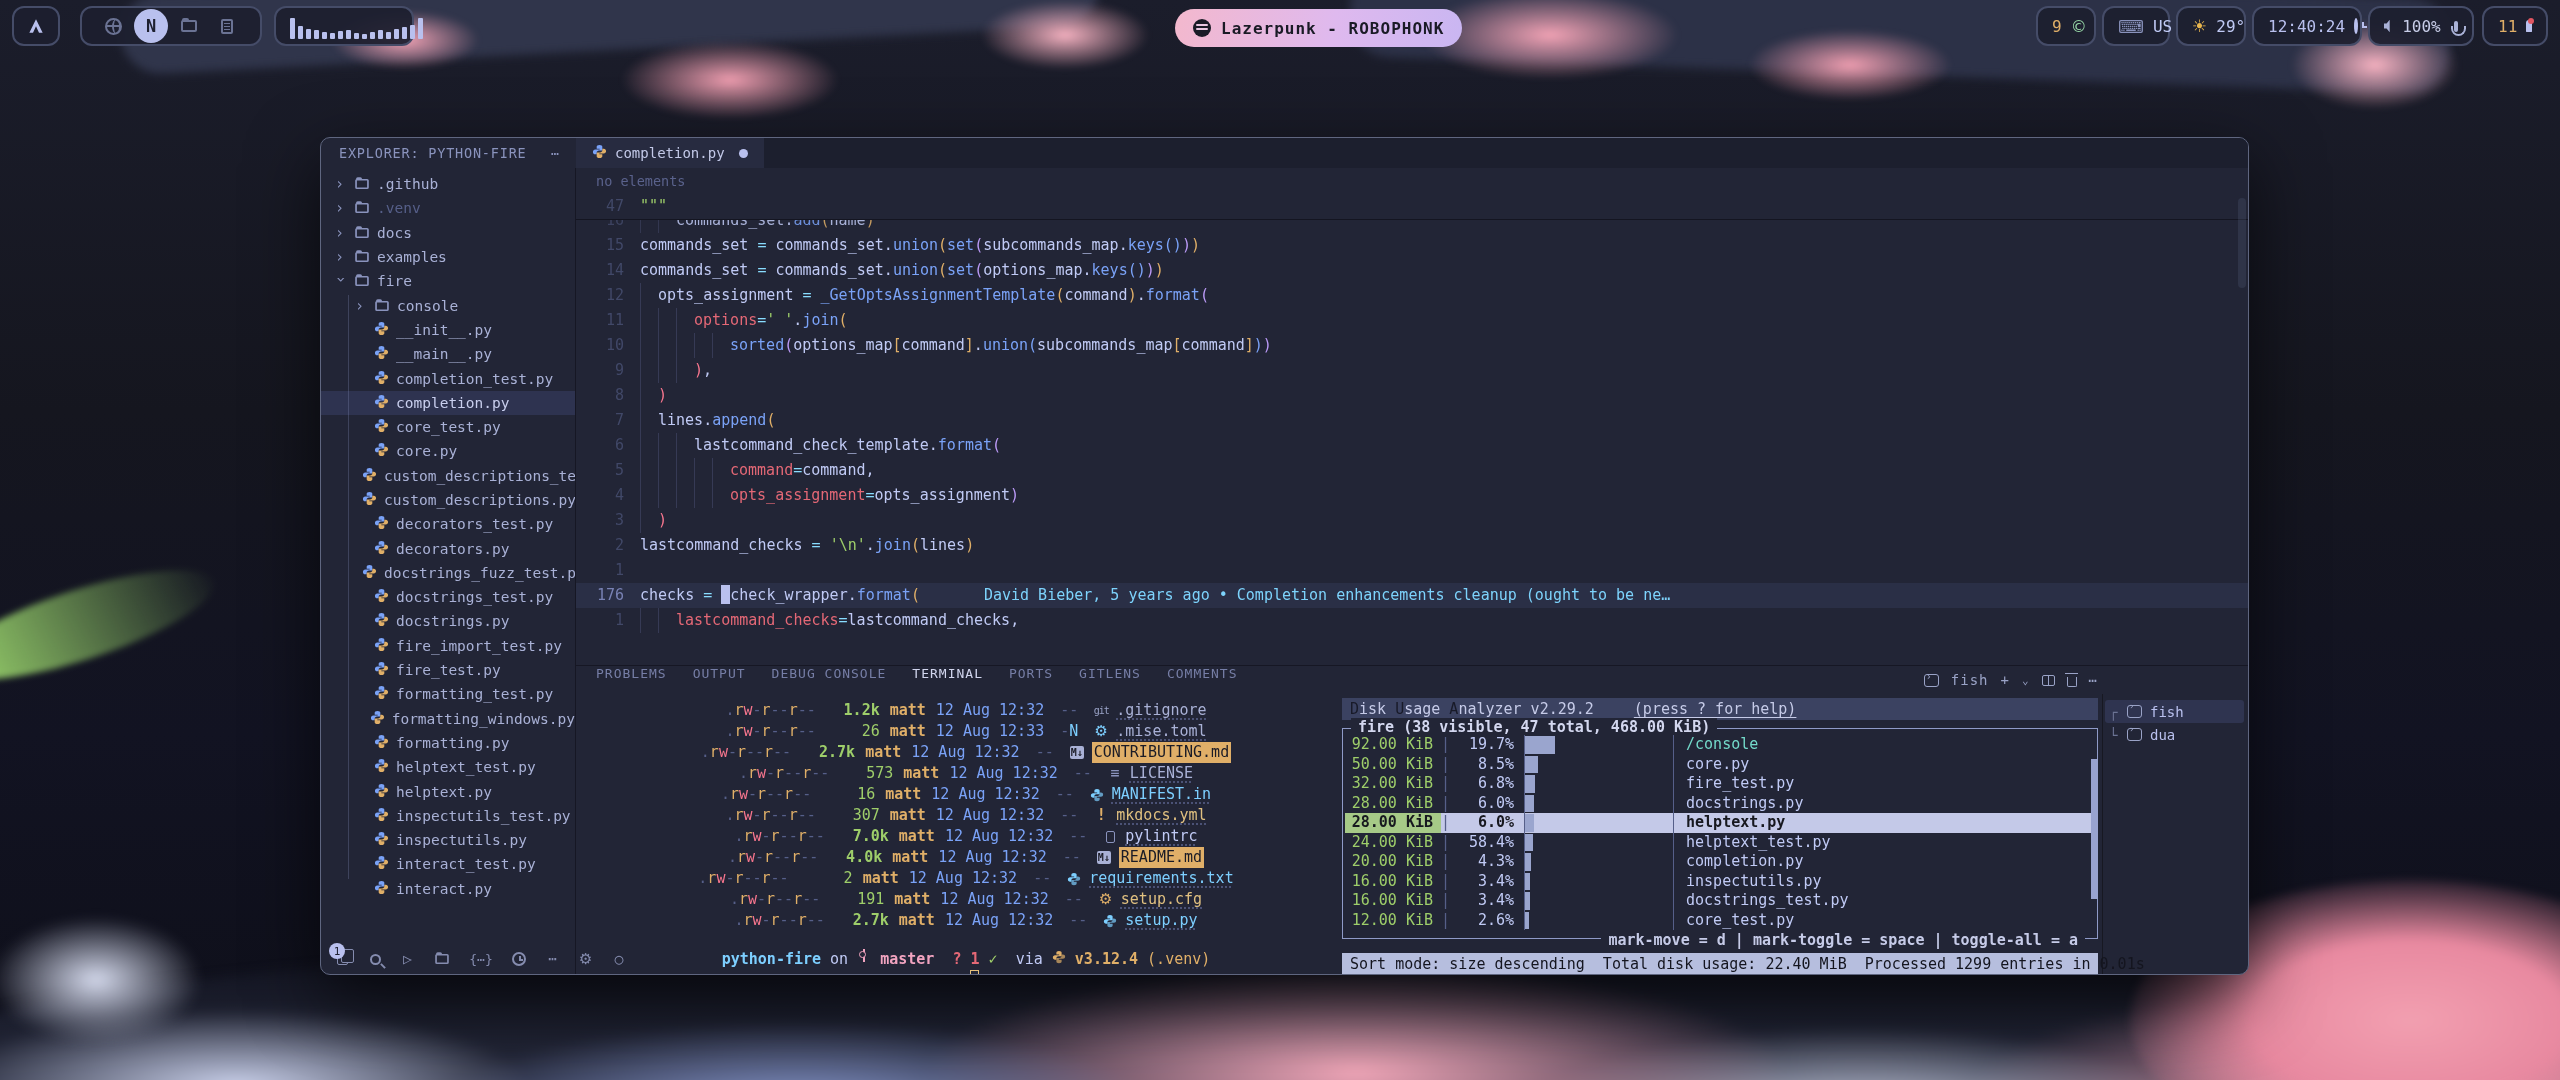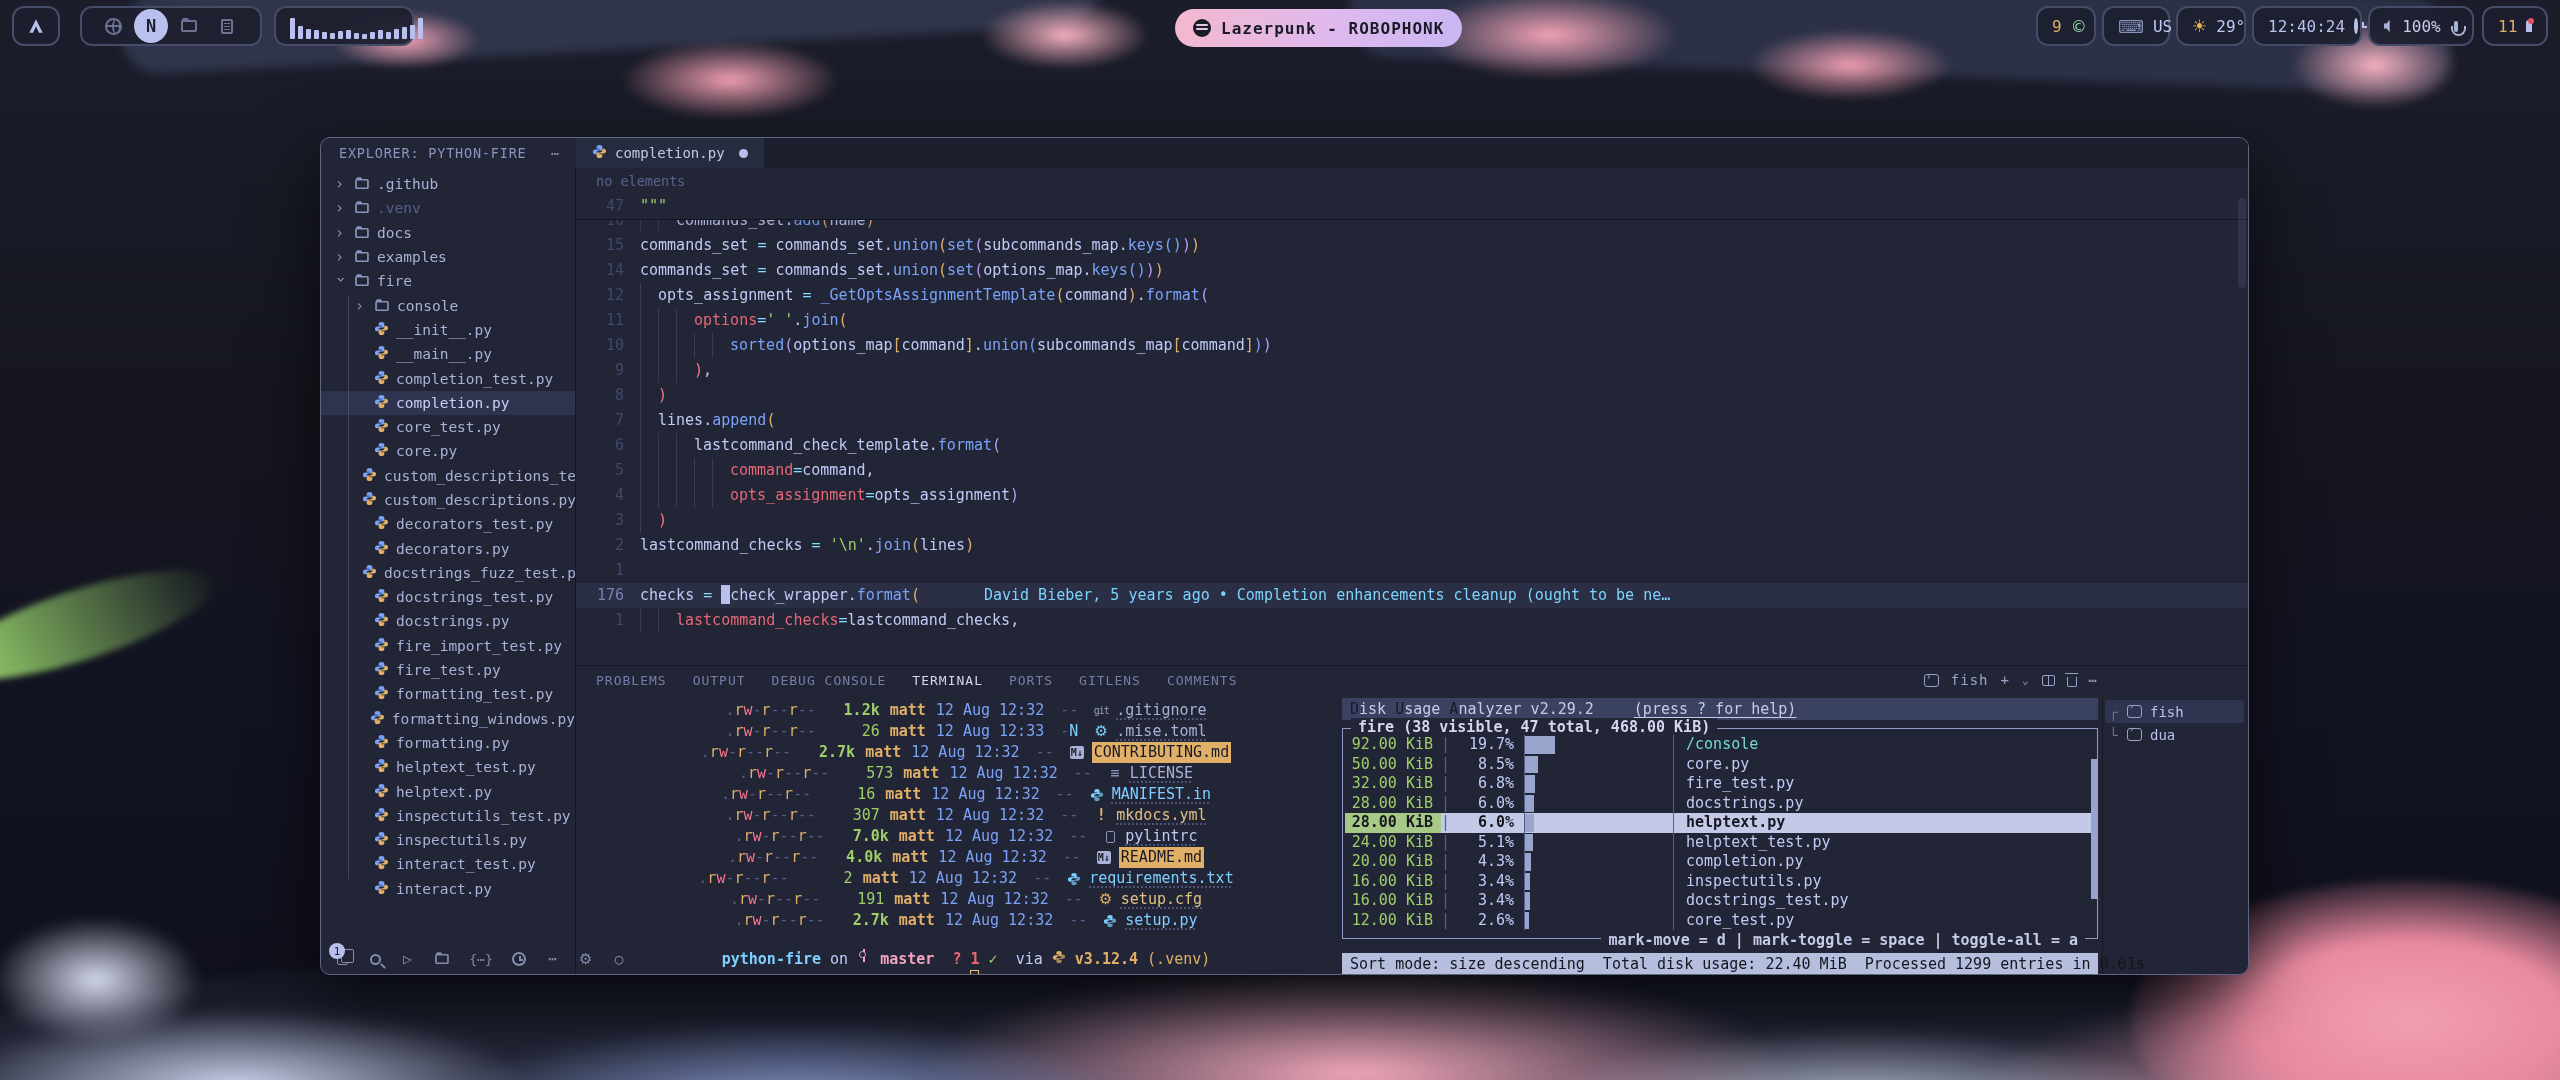--- a/index.html
+++ b/index.html
@@ -101,21 +101,21 @@
   .ind{display:inline-block;width:18px;border-left:1px solid rgba(86,95,137,.38);height:25px;vertical-align:top;}
   .t-v{color:var(--fg);} .t-p{color:var(--blue);} .t-k{color:var(--purple);font-style:italic;}
   .t-s{color:var(--green);} .t-o{color:#89ddff;} .t-w{color:var(--fg);}
   .t-f{color:var(--blue);} .t-g{color:var(--salmon);}
   .t-y{color:var(--yellow);} .t-m{color:var(--purple);} .t-b{color:var(--blue);} .t-r{color:var(--red);}
   .cursor-blk{display:inline-block;width:9px;height:19px;background:var(--lav);vertical-align:-4px;}
   .blame{color:#7dd3fc;margin-left:64px;}
   .ed-sb{position:absolute;right:2px;top:4px;width:8px;height:90px;background:rgba(120,130,170,.16);border-radius:4px;}
   
   .panel{flex:1;display:flex;flex-direction:column;border-top:1px solid var(--line);min-height:0;}
-  .ptabs{height:28px;flex:none;display:flex;align-items:center;gap:26px;padding-left:20px;font-size:13px;letter-spacing:1px;color:#767ea6;position:relative;}
+  .ptabs{height:28px;flex:none;display:flex;align-items:flex-start;gap:26px;padding-left:20px;font-size:13px;letter-spacing:1px;color:#767ea6;position:relative;}
   .ptab.on{color:#d2d6ee;box-shadow:0 13px 0 -11.5px #d2d6ee;}
   .pt-icons{position:absolute;right:150px;top:0;height:28px;display:flex;align-items:center;gap:12px;color:#9aa3c7;font-size:14px;}
   .term-ic{width:15px;height:13px;border:1.5px solid currentColor;border-radius:3px;position:relative;}
   .term-ic::before{content:"›";position:absolute;left:1px;top:-4px;font-size:10px;}
   .i-split{width:13px;height:11px;border:1.5px solid currentColor;border-radius:2px;position:relative;}
   .i-split::after{content:"";position:absolute;left:5px;top:0;bottom:0;width:1.5px;background:currentColor;}
   .i-trash{width:10px;height:10px;border:1.5px solid currentColor;border-top:none;border-radius:0 0 2px 2px;position:relative;margin-top:3px;}
   .i-trash::before{content:"";position:absolute;top:-4px;left:-3px;width:13px;height:1.6px;background:currentColor;}
   .pbody{flex:1;display:flex;min-height:0;font-size:15px;}
   .term-left{width:760px;flex:none;padding:6px 0 0 20px;line-height:21px;white-space:pre;overflow:hidden;}
@@ -657,21 +657,21 @@
                     <span class="dpipe">|</span>
                     <span class="dpct">6.0%</span>
                     <span class="dbar">
                       <i style="width: 9px;"></i>
                     </span>
                     <span class="dname">helptext.py</span>
                   </div>
                   <div class="drow">
                     <span class="dsz">24.00 KiB</span>
                     <span class="dpipe">|</span>
-                    <span class="dpct">5.1%</span>
+                    <span class="dpct">58.4%</span>
                     <span class="dbar">
                       <i style="width: 8px;"></i>
                     </span>
                     <span class="dname">helptext_test.py</span>
                   </div>
                   <div class="drow">
                     <span class="dsz">20.00 KiB</span>
                     <span class="dpipe">|</span>
                     <span class="dpct">4.3%</span>
                     <span class="dbar">

